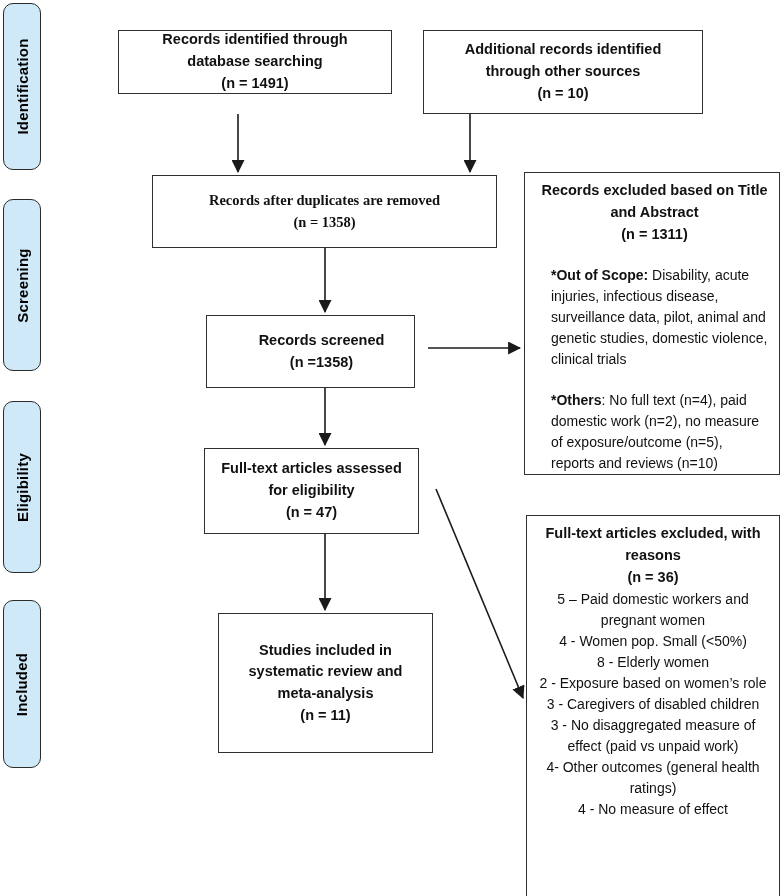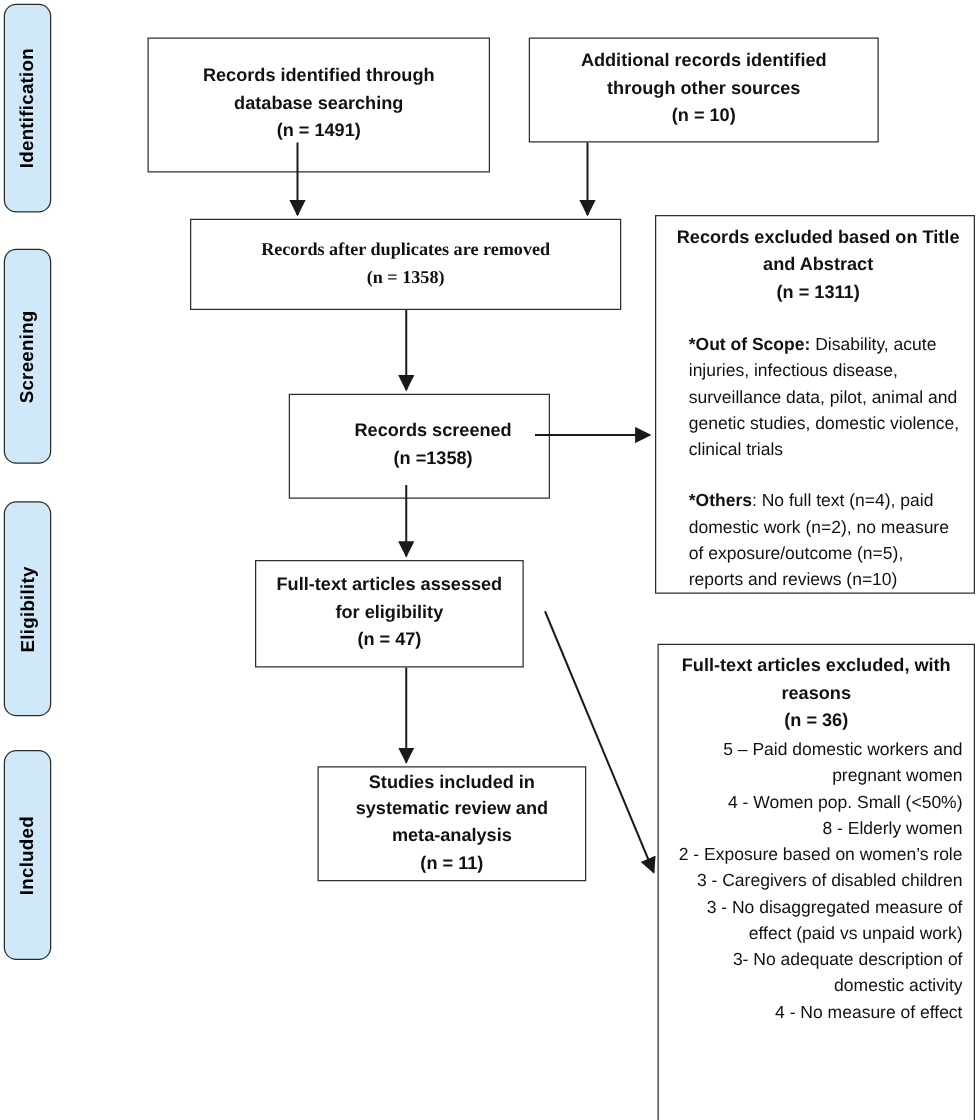--- a/index.html
+++ b/index.html
@@ -30,21 +30,21 @@
   .dbox{
     position:absolute;box-sizing:border-box;background:#fff;
     border:1.6px solid #2f2f2f;padding:7px 9px;font-size:14px;line-height:1.5;
   }
   .dbox .dtitle{
     font-weight:700;font-size:14.5px;text-align:center;white-space:pre-line;line-height:1.5;
   }
   .dbox p{margin:20px 0 0 12px;}
   .dbox .lead{font-weight:700;}
   .reasons{margin-top:1px;}
-  .reasons div{text-align:right;}
+  .reasons div{text-align:center;}
   
   #arrows{position:absolute;left:0;top:0;pointer-events:none;}
   #arrows line, #arrows path{stroke:#1a1a1a;stroke-width:1.6;fill:none;}
 </style>
 </head>
 <body>
 
 <div id="canvas">
 
   <div class="stage" style="top:3px;height:167px;">
@@ -53,39 +53,39 @@
   <div class="stage" style="top:199px;height:172px;">
     <span>Screening</span>
   </div>
   <div class="stage" style="top:401px;height:172px;">
     <span>Eligibility</span>
   </div>
   <div class="stage" style="top:600px;height:168px;">
     <span>Included</span>
   </div>
 
-  <div class="fbox" style="left:118px;top:30px;width:274px;height:108px;">Records identified through
+  <div class="fbox" style="left:118px;top:30px;width:274px;height:64px;">Records identified through
 database searching
 (n = 1491)</div>
 
   <div class="fbox" style="left:423px;top:30px;width:280px;height:84px;">Additional records identified
 through other sources
 (n = 10)</div>
 
   <div class="fbox" style="left:152px;top:175px;width:345px;height:73px;font-family:Liberation Serif, serif;">Records after duplicates are removed
 (n = 1358)</div>
 
-  <div class="fbox" style="left:231px;top:315px;width:209px;height:84px;padding-left:28px;">Records screened
+  <div class="fbox" style="left:206px;top:315px;width:209px;height:73px;padding-left:28px;">Records screened
 (n =1358)</div>
 
   <div class="fbox" style="left:204px;top:448px;width:215px;height:86px;">Full-text articles assessed
 for eligibility
 (n = 47)</div>
 
-  <div class="fbox" style="left:218px;top:613px;width:215px;height:92px;margin-left:36px;">Studies included in
+  <div class="fbox" style="left:218px;top:613px;width:215px;height:140px;">Studies included in
 systematic review and
 meta-analysis
 (n = 11)</div>
 
   <div class="dbox" style="left:524px;top:172px;width:256px;height:303px;padding-left:14px;">
     <div class="dtitle">Records excluded based on Title
 and Abstract
 (n = 1311)</div>
     <p><span class="lead">*Out of Scope:</span><span> Disability, acute injuries, infectious disease, surveillance data, pilot, animal and genetic studies, domestic violence, clinical trials</span></p>
     <p><span class="lead">*Others</span><span>: No full text (n=4), paid domestic work (n=2), no measure of exposure/outcome (n=5), reports and reviews (n=10)</span></p>
@@ -95,21 +95,21 @@
     <div class="dtitle">Full-text articles excluded, with
 reasons
 (n = 36)</div>
     <div class="reasons">
         <div>5 – Paid domestic workers and pregnant women</div>
         <div>4 - Women pop. Small (&lt;50%)</div>
         <div>8 - Elderly women</div>
         <div>2 - Exposure based on women’s role</div>
         <div>3 - Caregivers of disabled children</div>
         <div>3 - No disaggregated measure of effect (paid vs unpaid work)</div>
-        <div>3- No adequate description of domestic activity</div>
+        <div>4- Other outcomes (general health ratings)</div>
         <div>4 - No measure of effect</div>
       </div>
   </div>
 
   <svg id="arrows" width="784" height="896" viewBox="0 0 784 896" aria-hidden="true">
     <defs>
       <marker id="ah" viewBox="0 0 12 12" refX="11" refY="6" markerWidth="13" markerHeight="13" orient="auto" markerUnits="userSpaceOnUse">
         <path d="M0 0 L12 6 L0 12 Z" style="fill:#1a1a1a;stroke:none;"></path>
       </marker>
     </defs>

